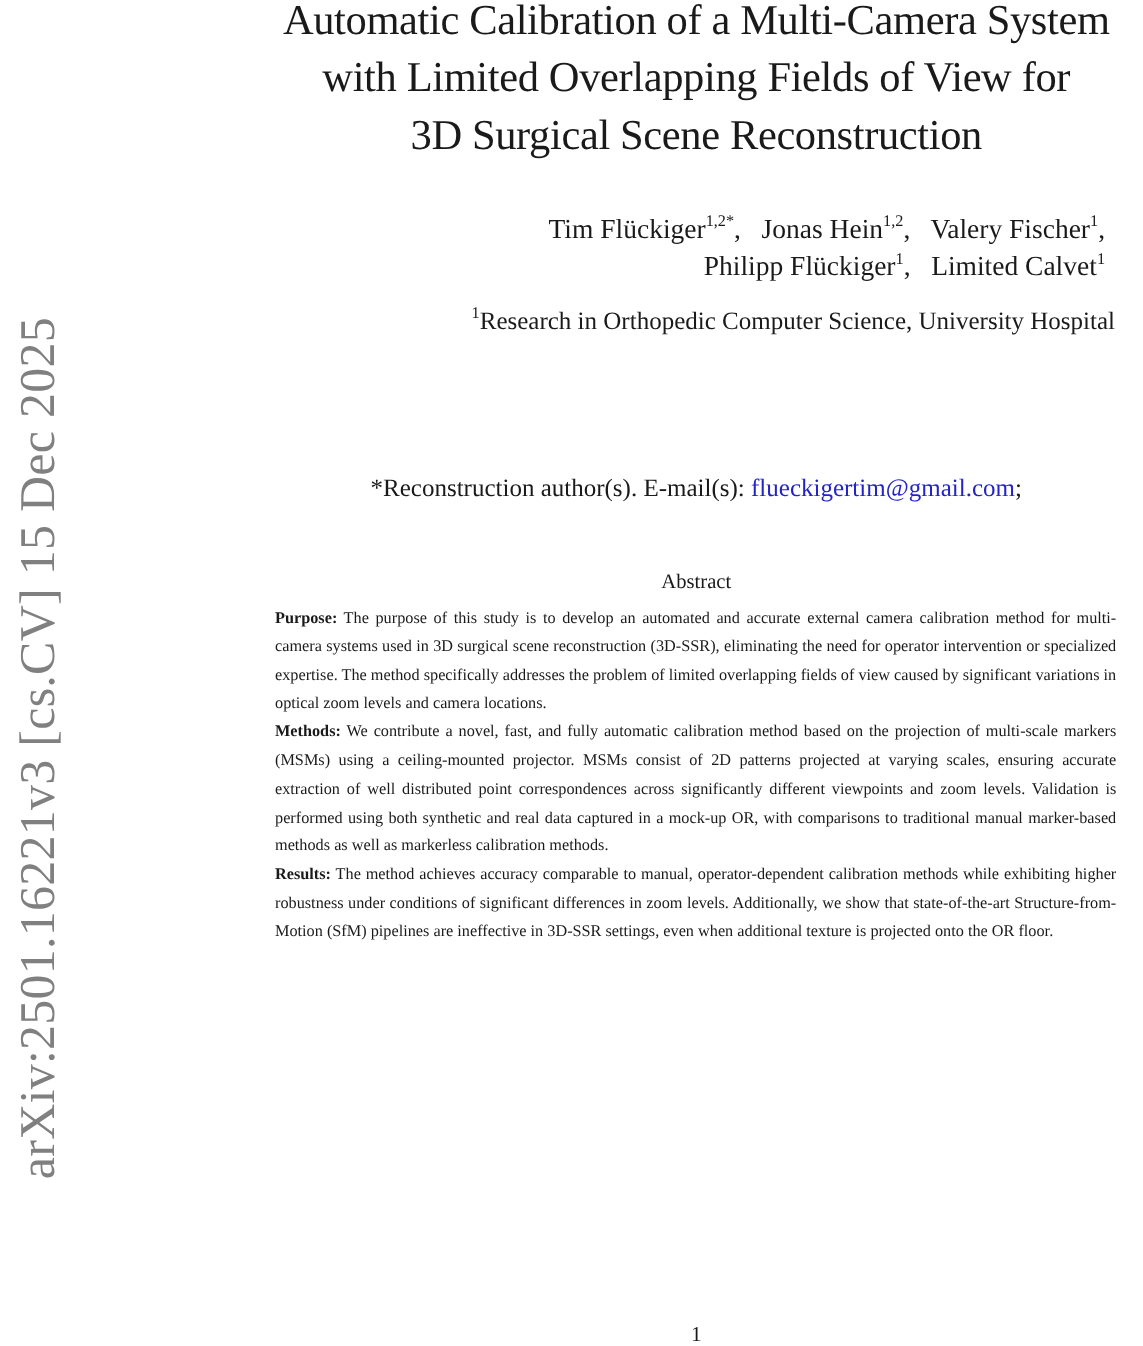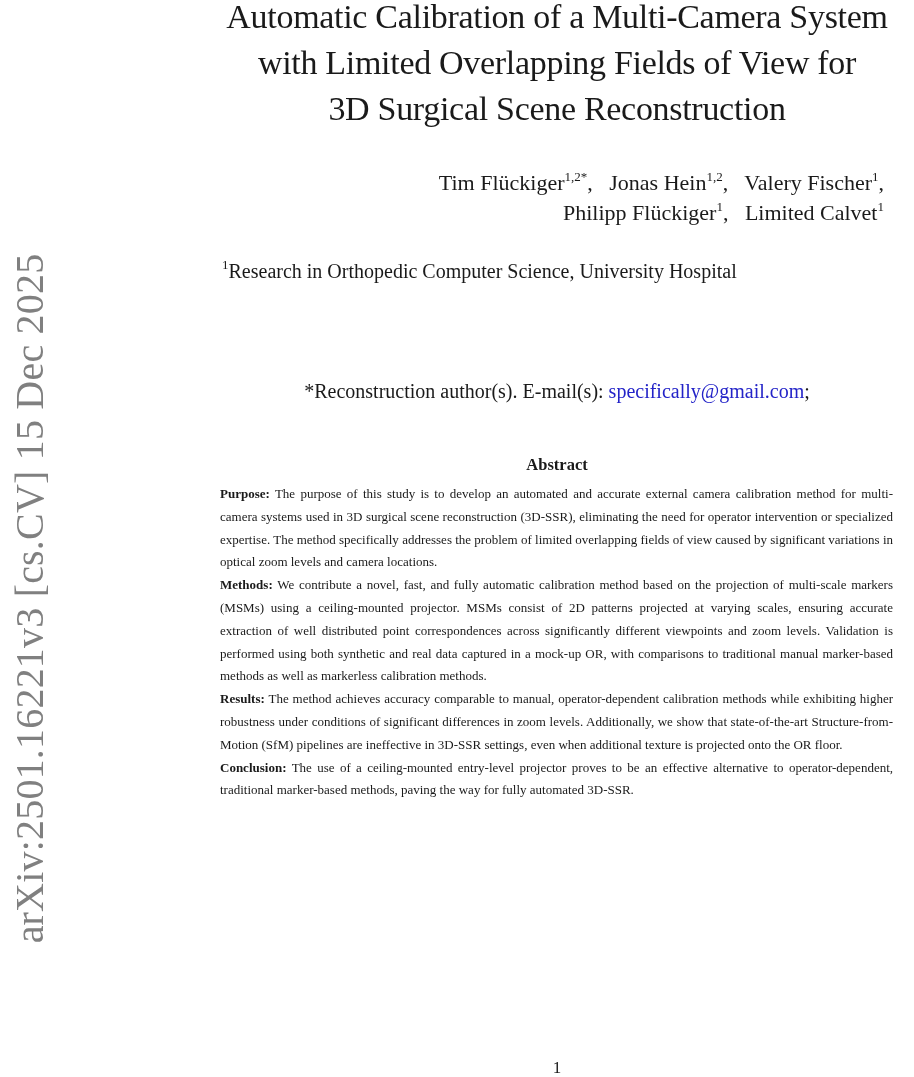--- a/index.html
+++ b/index.html
@@ -60,24 +60,23 @@
     sup {
       font-size: 13px;
       vertical-align: 9px;
       line-height: 0;
     }
     .affiliations {
       position: absolute;
       left: 222px;
       top: 243px;
       width: 670px;
-      text-align: left;
+      text-align: right;
       font-size: 20px;
       line-height: 28.5px;
-      margin-top: 14px;
     }
     .affiliations .afline { display: block; }
     .corresponding {
       position: absolute;
       left: 222px;
       top: 377px;
       width: 670px;
       text-align: center;
       font-size: 20px;
       line-height: 28px;
@@ -86,21 +85,21 @@
       color: #2323c8;
       text-decoration: none;
     }
     .abstract-heading {
       position: absolute;
       left: 222px;
       top: 455px;
       width: 670px;
       text-align: center;
       font-size: 16.5px;
-      font-weight: bold;
+      font-weight: normal;
       margin: 0;
     }
     .abstract-body {
       position: absolute;
       left: 220px;
       top: 483px;
       width: 673px;
       font-size: 13px;
       line-height: 22.8px;
       text-align: justify;
@@ -144,25 +143,24 @@
     <span>Philipp Flückiger</span><sup>1</sup><span style="white-space:pre">,  </span>
     <span>Limited Calvet</span><sup>1</sup>
   </span>
 </div>
 
 <div class="affiliations">
   <span class="afline"><sup>1</sup><span>Research in Orthopedic Computer Science, University Hospital</span></span>
 </div>
 
 <div class="corresponding">
-  <span style="white-space:pre">*Reconstruction author(s). E-mail(s): </span><a class="email-link">specifically@gmail.com</a><span>;</span>
+  <span style="white-space:pre">*Reconstruction author(s). E-mail(s): </span><a class="email-link">flueckigertim@gmail.com</a><span>;</span>
 </div>
 
 <h2 class="abstract-heading">Abstract</h2>
 
 <div class="abstract-body">
   <p><b>Purpose:</b> <span>The purpose of this study is to develop an automated and accurate external camera calibration method for multi-camera systems used in 3D surgical scene reconstruction (3D-SSR), eliminating the need for operator intervention or specialized expertise. The method specifically addresses the problem of limited overlapping fields of view caused by significant variations in optical zoom levels and camera locations.</span></p>
   <p><b>Methods:</b> <span>We contribute a novel, fast, and fully automatic calibration method based on the projection of multi-scale markers (MSMs) using a ceiling-mounted projector. MSMs consist of 2D patterns projected at varying scales, ensuring accurate extraction of well distributed point correspondences across significantly different viewpoints and zoom levels. Validation is performed using both synthetic and real data captured in a mock-up OR, with comparisons to traditional manual marker-based methods as well as markerless calibration methods.</span></p>
   <p><b>Results:</b> <span>The method achieves accuracy comparable to manual, operator-dependent calibration methods while exhibiting higher robustness under conditions of significant differences in zoom levels.  Additionally, we show that state-of-the-art Structure-from-Motion (SfM) pipelines are ineffective in 3D-SSR settings, even when additional texture is projected onto the OR floor.</span></p>
-  <p><b>Conclusion:</b> <span>The use of a ceiling-mounted entry-level projector proves to be an effective alternative to operator-dependent, traditional marker-based methods, paving the way for fully automated 3D-SSR.</span></p>
 </div>
 
 <div class="page-number">1</div>
 
 </body></html>

